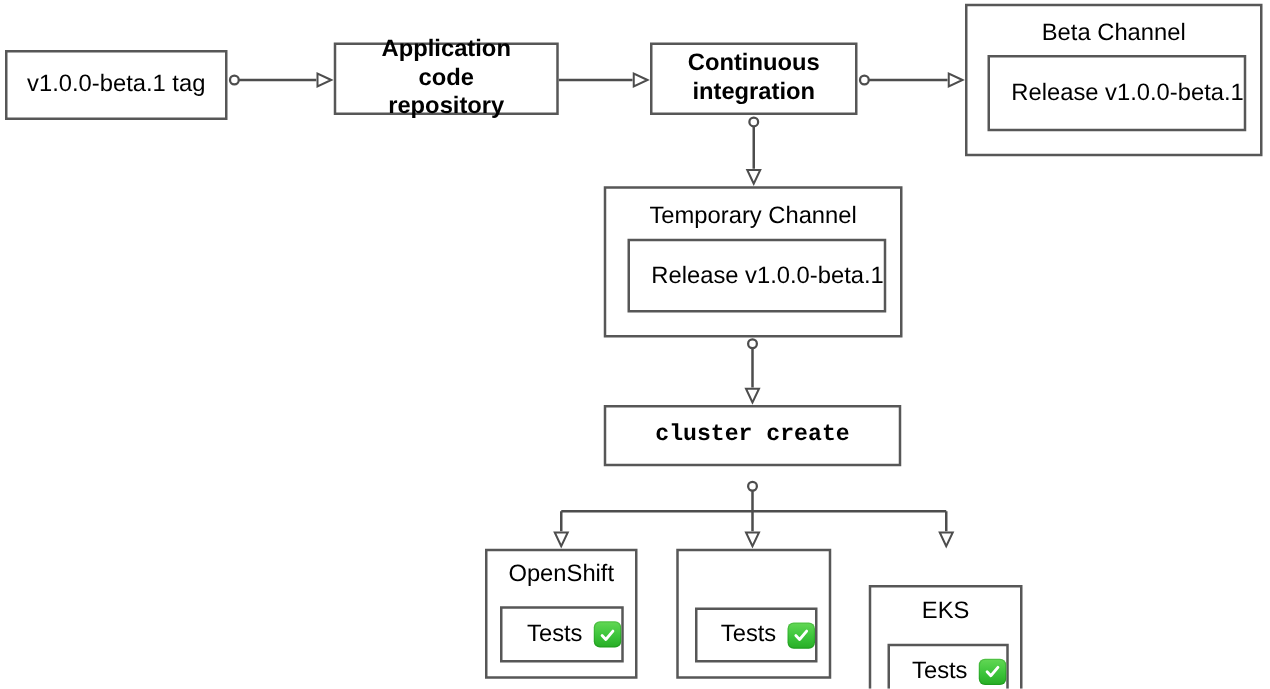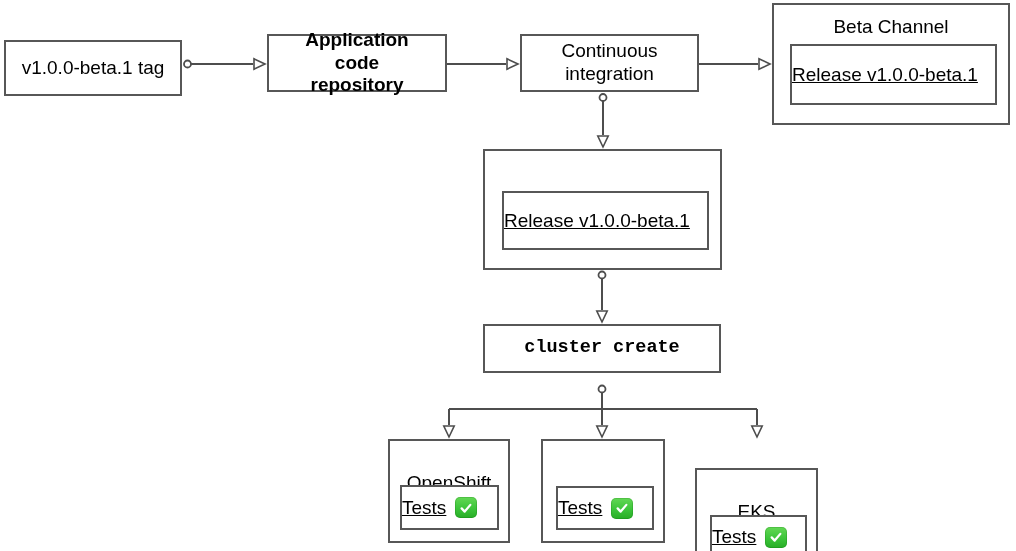--- a/index.html
+++ b/index.html
@@ -53,29 +53,28 @@
   }
   .node .wrap-narrow { display: inline-block; max-width: 142px; }
   .group-title {
     position: absolute;
     top: 0; left: 0; right: 0;
     text-align: center;
     font-size: 19px;
     padding-top: 11px;
     white-space: nowrap;
   }
-  .group-title.test-title { padding-top: 31px; }
+  .group-title.test-title { padding-top: 8px; }
   .inner {
     display: flex;
     align-items: center;
-    justify-content: flex-start;
+    justify-content: flex-end;
     text-align: center;
     font-size: 19px;
     white-space: nowrap;
-    text-decoration: underline;
   }
   .mono-label {
     font-family: "Liberation Mono", "DejaVu Sans Mono", monospace;
     font-weight: bold;
     font-size: 18.5px;
     white-space: nowrap;
   }
   .check-emoji {
     display: inline-flex;
     align-items: center;
@@ -139,32 +138,33 @@
   </svg>
 
   <div class="node" style="left:4px; top:40px; width:178px; height:56px;">
     <span>v1.0.0-beta.1 tag</span>
   </div>
 
   <div class="node" style="left:267px; top:34px; width:180px; height:58px;font-weight:bold;">
     <span class="wrap-narrow">Application code repository</span>
   </div>
 
-  <div class="node" style="left:520px; top:34px; width:179px; height:58px;">
+  <div class="node" style="left:520px; top:34px; width:166px; height:58px;font-weight:bold;">
     <span class="wrap-narrow">Continuous integration</span>
   </div>
 
   <div class="group" style="left:772px; top:3px; width:238px; height:122px;">
     <div class="group-title">Beta Channel</div>
     <div class="inner" style="left:16px; top:39px; width:207px; height:61px;">
       <span>Release v1.0.0-beta.1</span>
     </div>
   </div>
 
   <div class="group" style="left:483px; top:149px; width:239px; height:121px;">
+    <div class="group-title">Temporary Channel</div>
     <div class="inner" style="left:17px; top:40px; width:207px; height:59px;">
       <span>Release v1.0.0-beta.1</span>
     </div>
   </div>
 
   <div class="node" style="left:483px; top:324px; width:238px; height:49px;">
     <span class="mono-label">cluster create</span>
   </div>
 
   <div class="group" style="left:388px; top:439px; width:122px; height:104px;">

